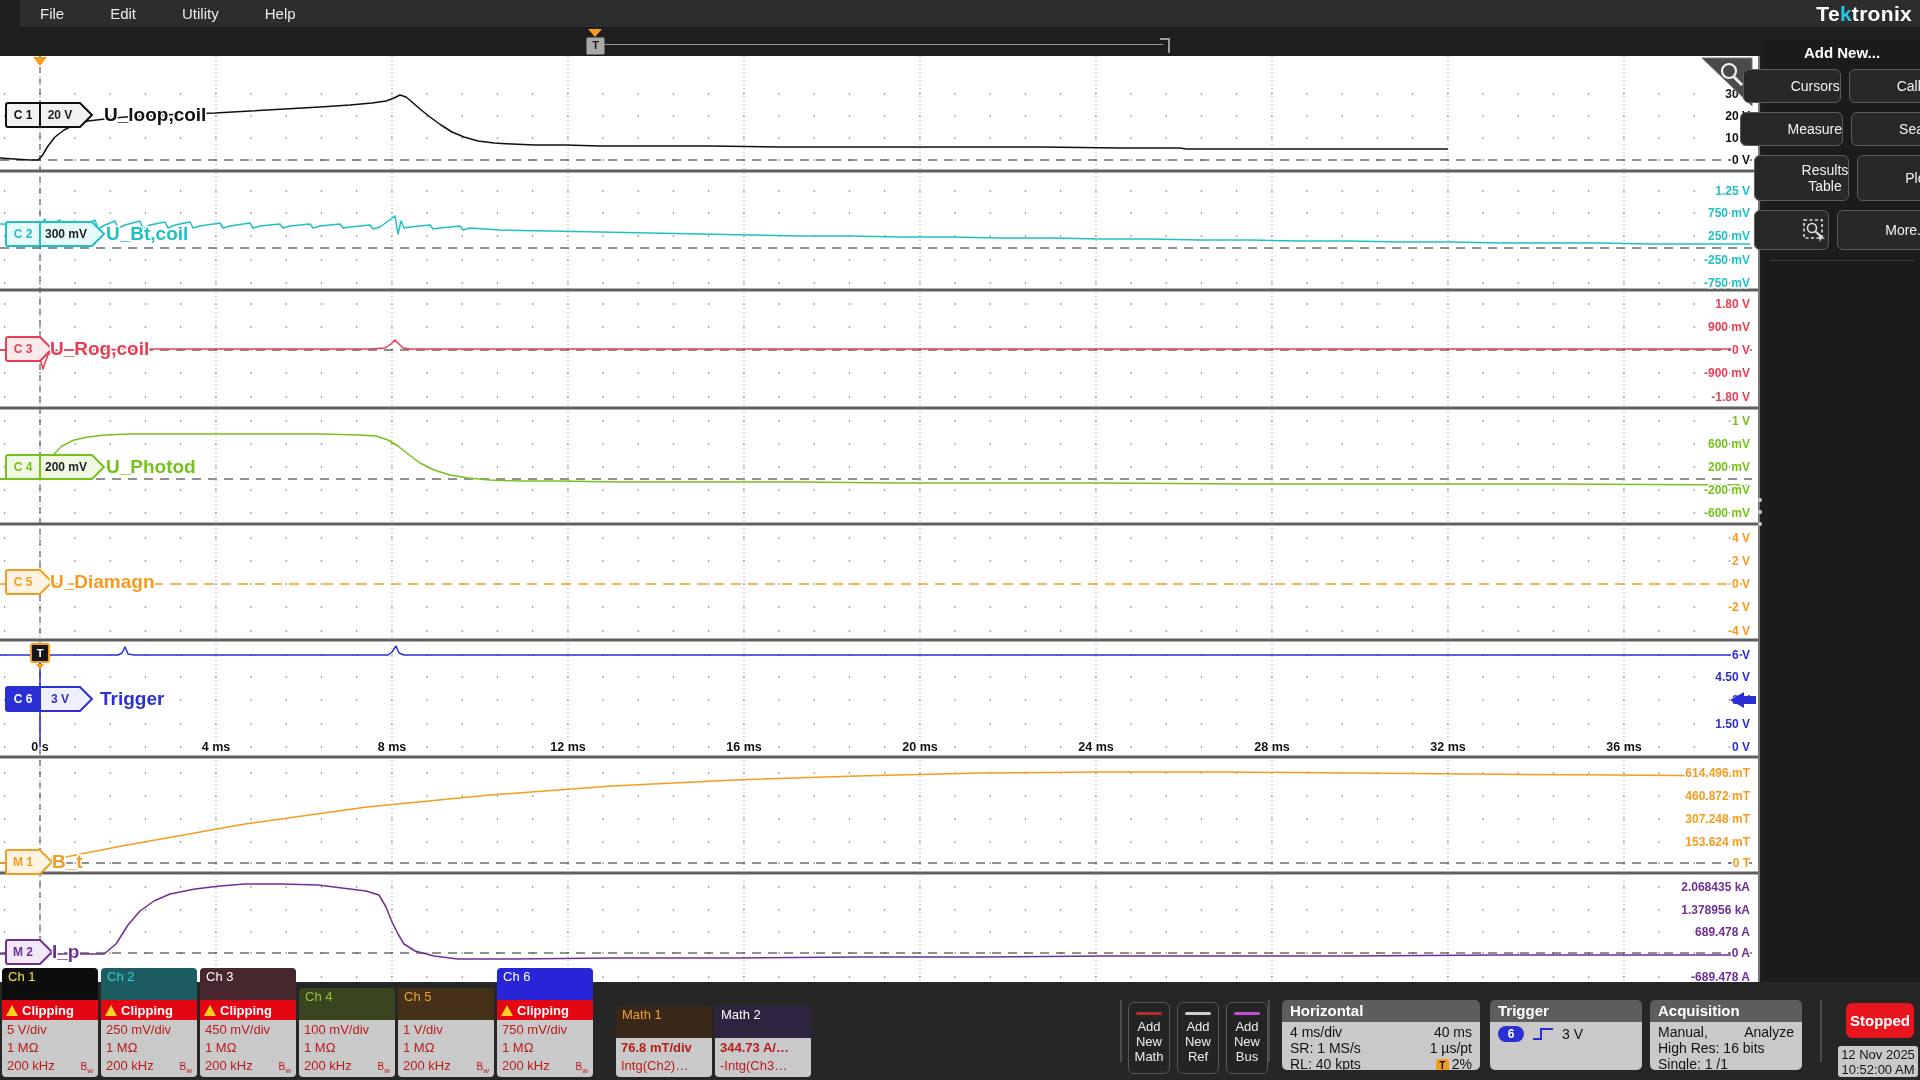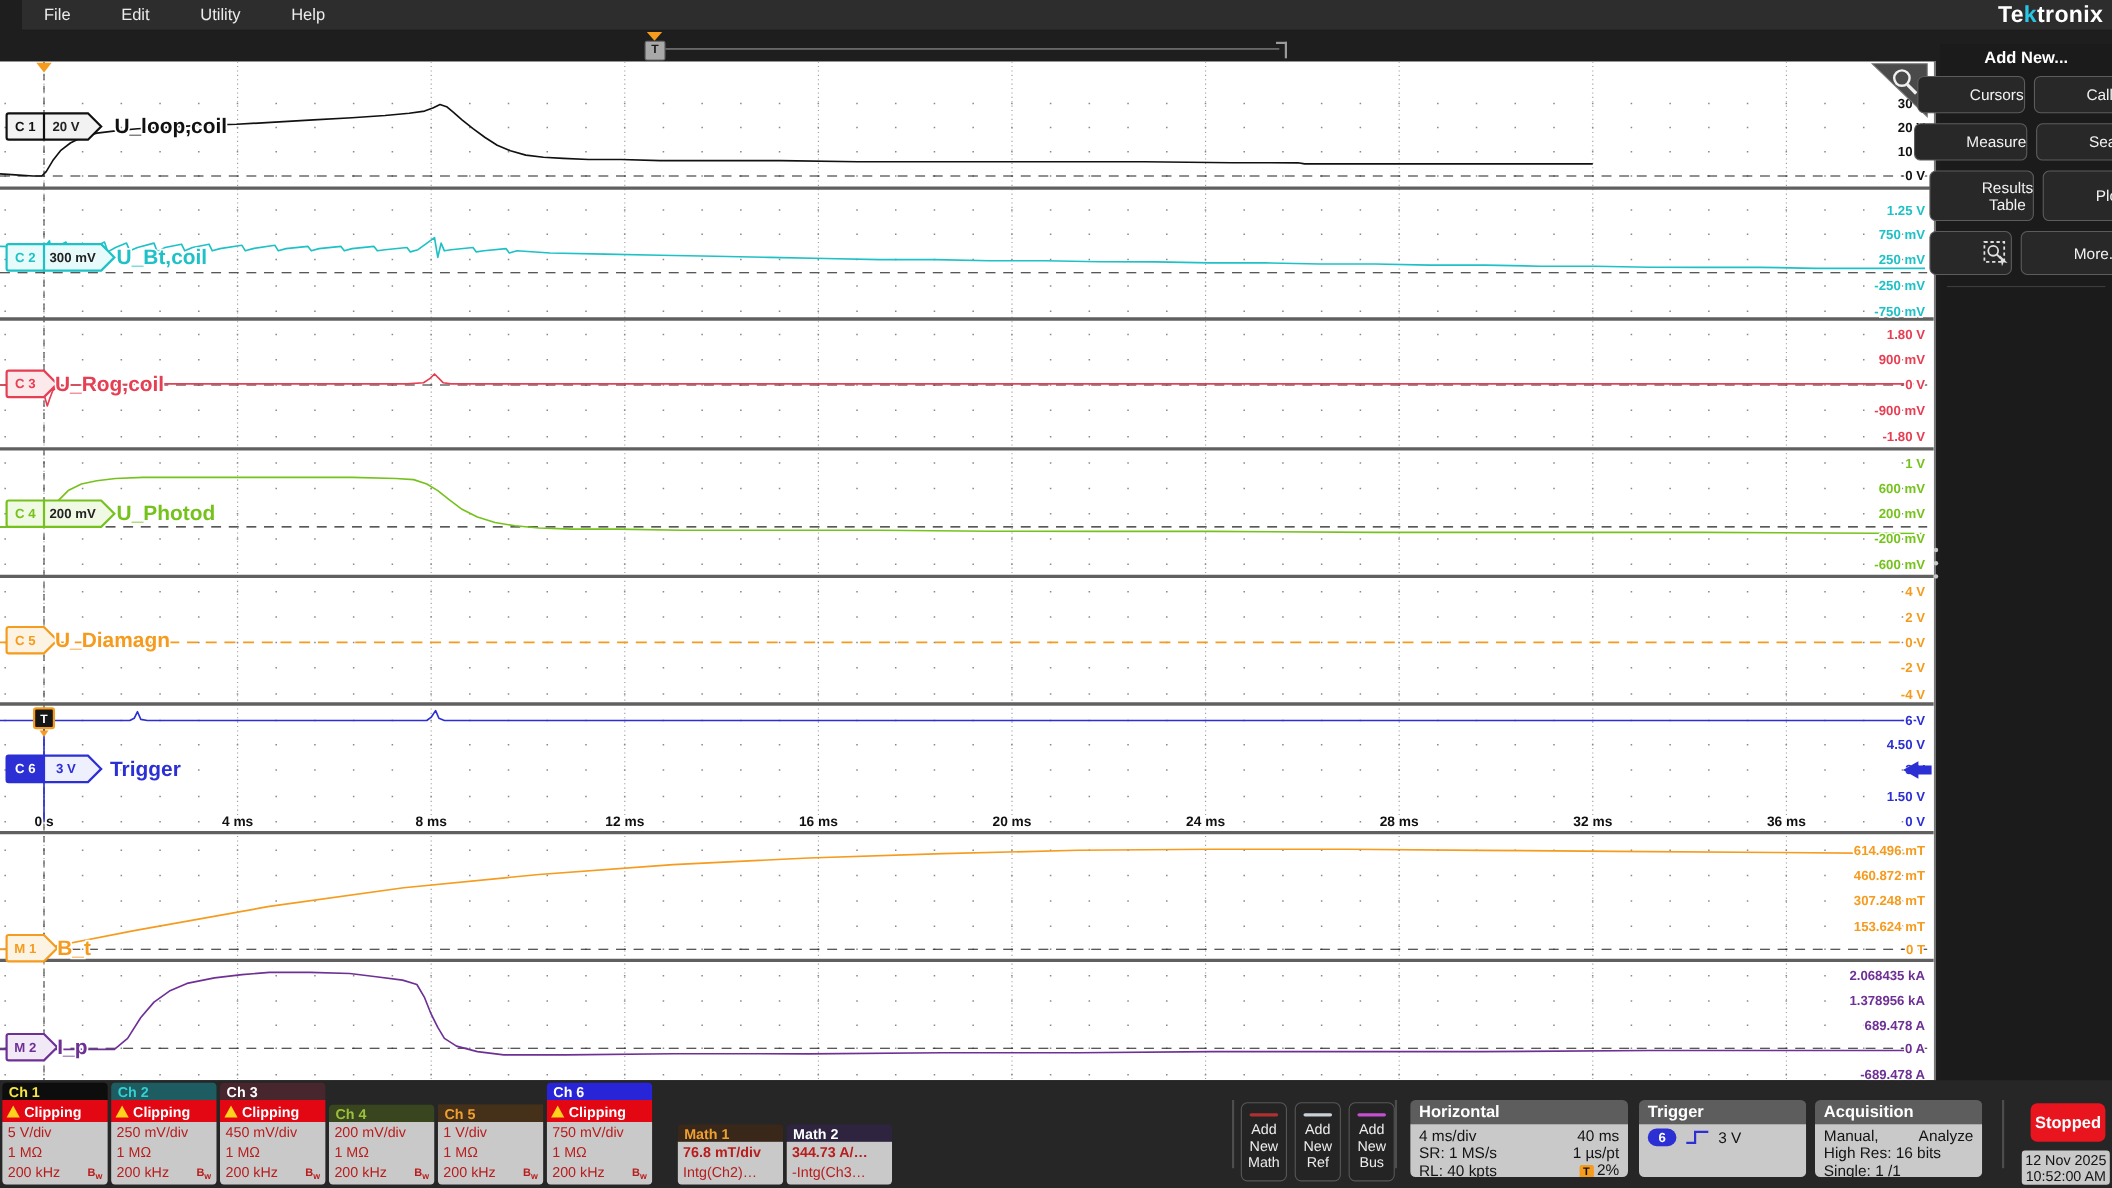--- a/index.html
+++ b/index.html
@@ -26,27 +26,27 @@
   #sidebar{position:absolute;left:1764px;top:40px;width:156px;height:954px;background:#1b1b1b;box-sizing:border-box;}
   #sidebar .heading{color:#fff;font-weight:bold;font-size:15px;text-align:center;margin:4px 0 8px;}
   .srow{display:flex;justify-content:center;gap:8px;margin:0 4px 9px;}
   .sbtn{background:#282828;border:1px solid #5c5c5c;border-radius:6px;color:#f2f2f2;font-size:14px;display:flex;align-items:center;justify-content:center;text-align:center;width:70px;line-height:16px;cursor:default;padding-left:47px;}
   .h34{height:32px;} .h46{height:44px;} .h40{height:38px;}
   #sidebar .sep{border-bottom:1px solid #3c3c3c;margin:10px 6px 0;}
   
   #bottombar{position:absolute;left:0;top:982px;width:1920px;height:98px;background:#262626;}
   #badges{position:absolute;left:2px;bottom:3px;display:flex;align-items:flex-end;}
   .chbadge{width:96px;margin-right:3px;border-radius:4px;overflow:hidden;display:flex;flex-direction:column;cursor:default;}
-  .chbadge .hdr{height:16px;font-size:13px;font-weight:bold;padding:1px 6px 0;box-sizing:border-box;}
+  .chbadge .hdr{height:32px;font-size:13px;font-weight:normal;padding:1px 6px 0;box-sizing:border-box;}
   .clip{height:20px;background:#e30613;color:#fff;font-weight:bold;font-size:13px;display:flex;align-items:center;padding:0 4px;}
   .clip .tri{width:0;height:0;border-left:6px solid transparent;border-right:6px solid transparent;border-bottom:11px solid #ffd21e;margin-right:4px;}
   .bdy{background:#c9c9c9;color:#b91c1c;font-size:13px;padding:1px 5px 2px;}
   .bdy .r{height:18px;line-height:18px;white-space:nowrap;position:relative;}
   .bdy .r b{font-weight:bold;}
-  .bw{position:absolute;right:0;top:1px;font-size:10px;font-weight:bold;text-align:center;}
+  .bw{position:absolute;right:0;top:1px;font-size:10px;font-weight:normal;text-align:center;}
   .bw sub{font-size:8px;}
   .mathgap{width:20px;}
   .addgroup{position:absolute;left:1128px;top:20px;display:flex;gap:7px;}
   .addbtn{width:40px;height:70px;background:#242424;border:1px solid #575757;border-radius:6px;color:#ededed;font-size:13px;line-height:15px;display:flex;flex-direction:column;align-items:center;justify-content:center;text-align:center;cursor:default;}
   .addbtn .accent{width:26px;height:3px;border-radius:2px;margin-bottom:4px;}
   .vdiv{position:absolute;top:18px;height:62px;width:2px;background:#4d4d4d;}
   .panel{position:absolute;border-radius:5px;overflow:hidden;}
   .phdr{background:#5d5d5d;color:#fff;font-weight:bold;font-size:15px;height:22px;line-height:22px;padding:0 8px;}
   .pbody{background:#c9c9c9;color:#131313;font-size:14px;padding:2px 8px 0;height:48px;box-sizing:border-box;}
   .prow{display:flex;justify-content:space-between;height:16px;line-height:15px;align-items:center;}
@@ -348,21 +348,21 @@
           </div>
           <div class="bdy">
             <div class="r">450 mV/div</div>
             <div class="r">1 MΩ</div>
             <div class="r">200 kHz<span class="bw">B<sub>w</sub></span></div>
           </div>
         </div>
         <div class="chbadge">
           <div class="hdr" style="background: rgb(57, 69, 31); color: rgb(157, 192, 58);">Ch 4</div>
           <div class="bdy">
-            <div class="r">200 mV/div</div>
+            <div class="r">100 mV/div</div>
             <div class="r">1 MΩ</div>
             <div class="r">200 kHz<span class="bw">B<sub>w</sub></span></div>
           </div>
         </div>
         <div class="chbadge">
           <div class="hdr" style="background: rgb(69, 49, 26); color: rgb(240, 160, 48); margin-top: 24px;">Ch 5</div>
           <div class="bdy">
             <div class="r">1 V/div</div>
             <div class="r">1 MΩ</div>
             <div class="r">200 kHz<span class="bw">B<sub>w</sub></span></div>

